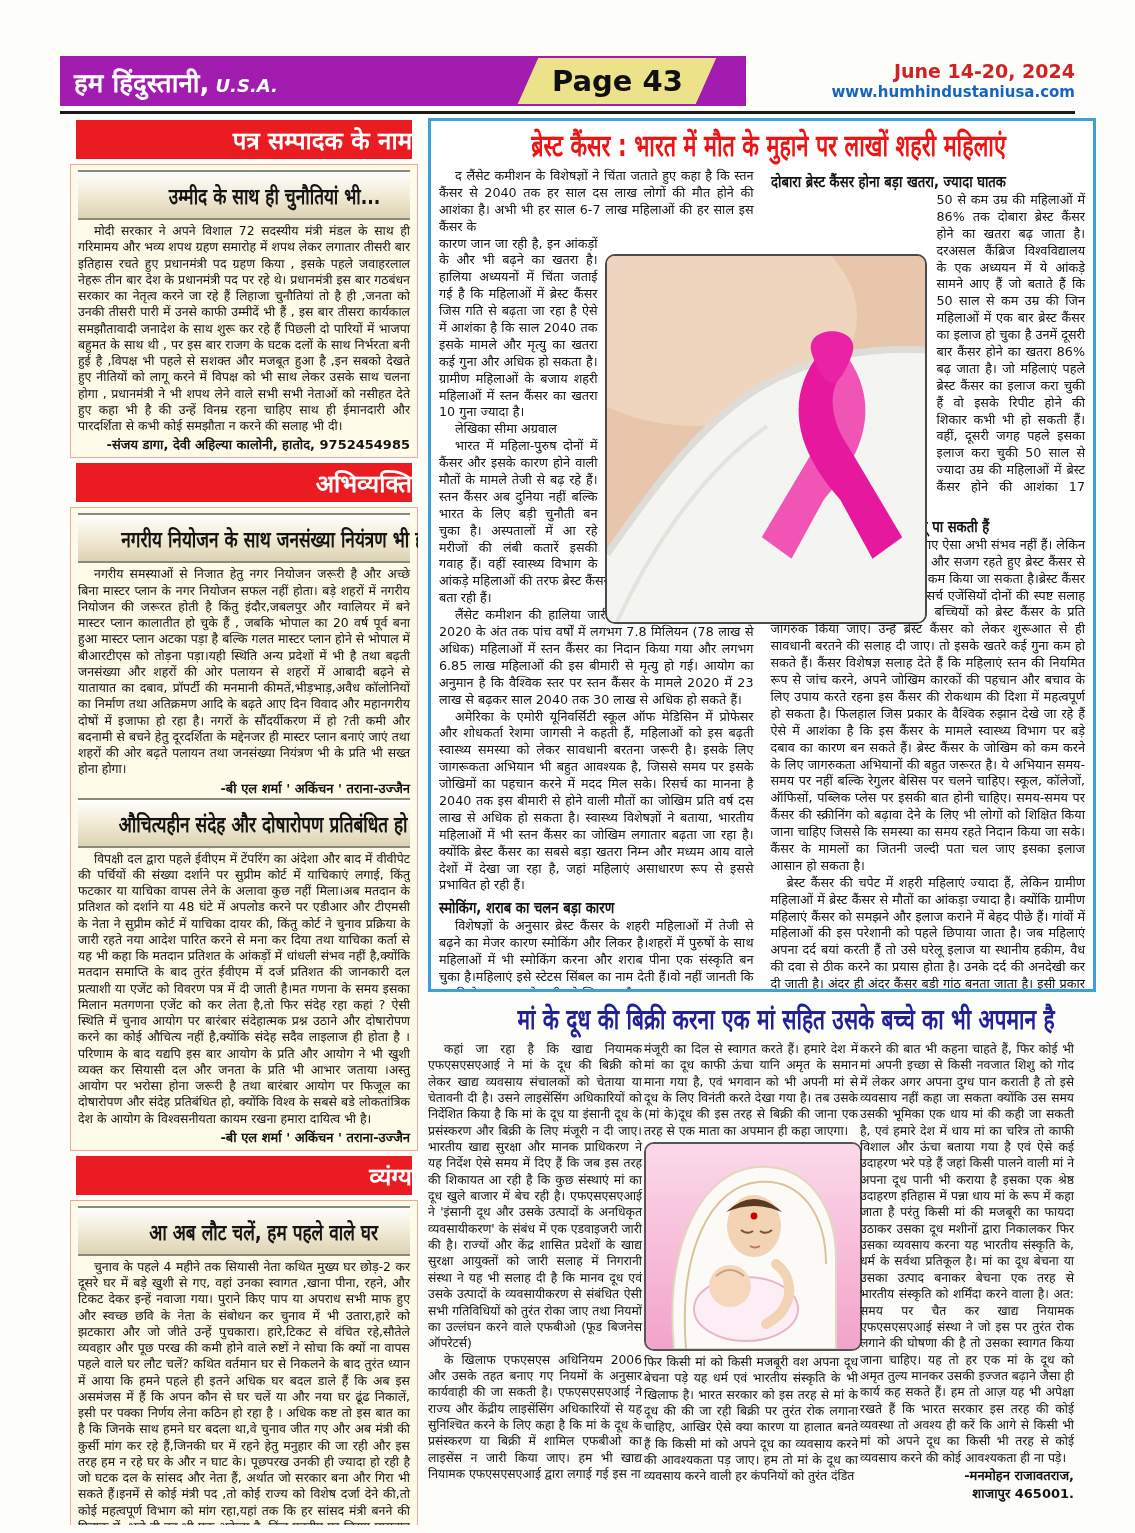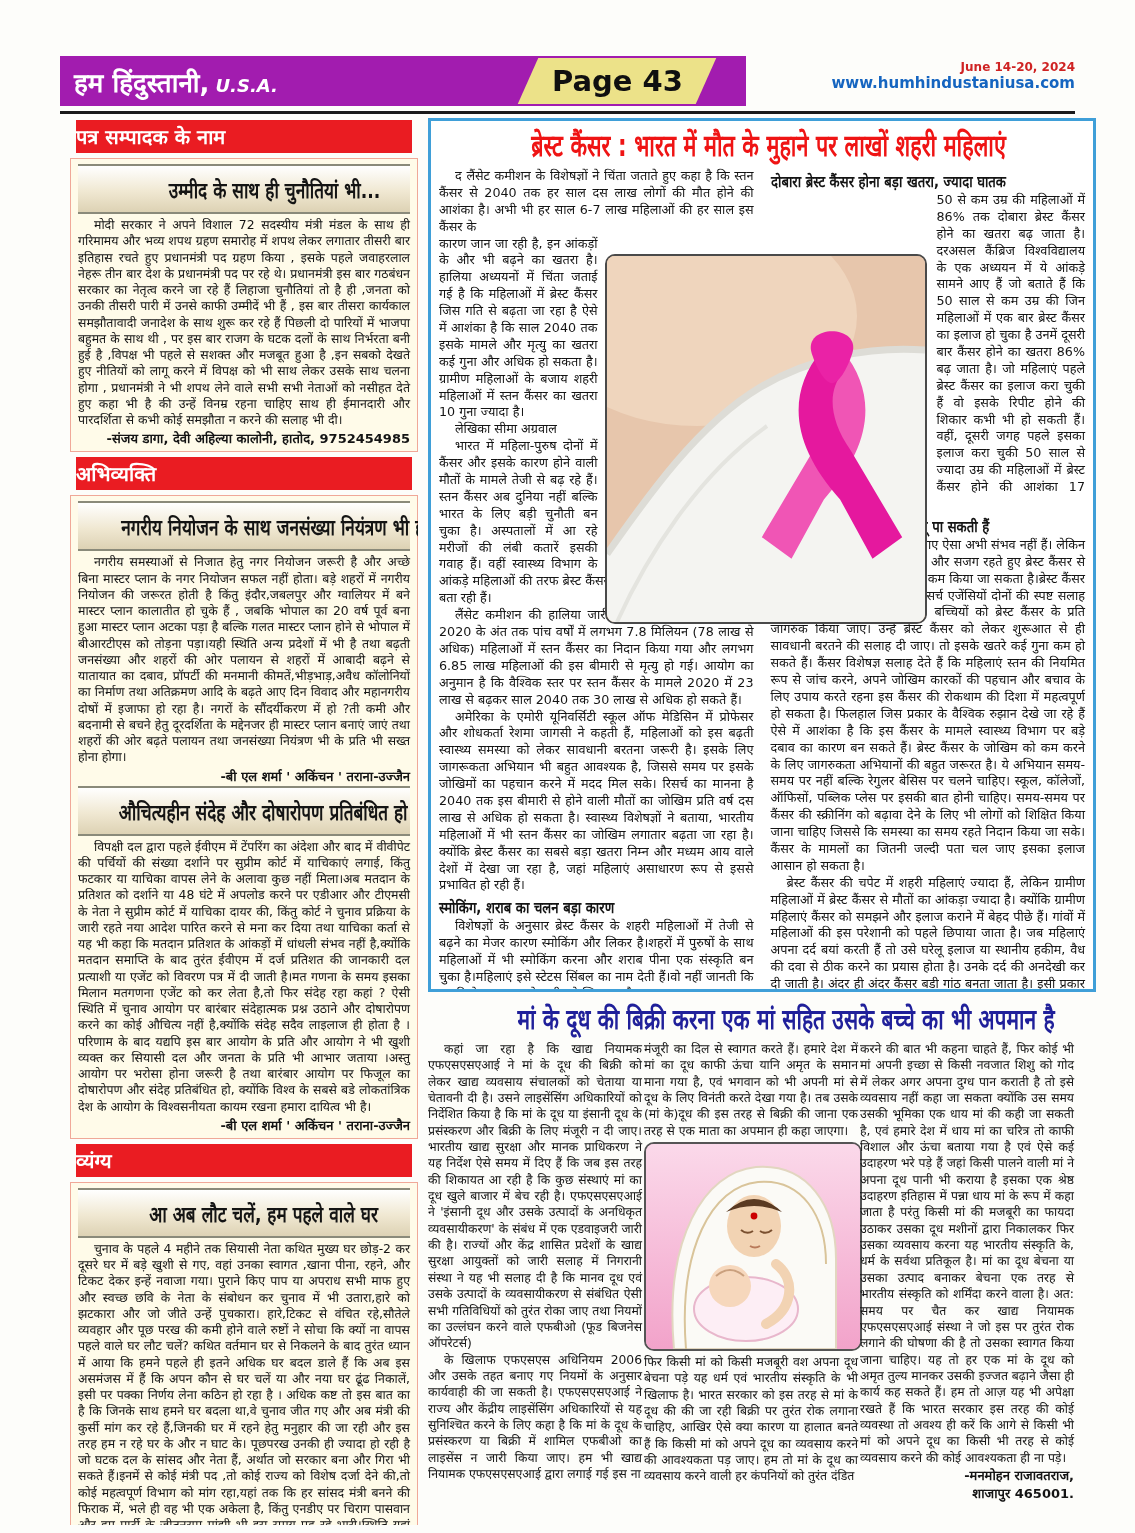--- a/index.html
+++ b/index.html
@@ -7,26 +7,26 @@
         font-family:"DejaVu Sans",sans-serif;color:#141414;}
   
   .topbar{position:absolute;left:60px;top:56px;width:1015px;height:55px;border-bottom:3px solid #1a1a1a;}
   .green-bar{position:absolute;left:0;top:0;width:686px;height:50px;background:#a21caf;}
   .masthead{position:absolute;left:14px;top:8px;color:#ffffff;font-weight:bold;font-size:26px;white-space:nowrap;}
   .masthead .usa{font-size:18px;font-style:italic;margin-left:6px;}
   .page-badge{position:absolute;left:468px;top:2px;width:178px;height:46px;background:#ece289;
               transform:skewX(-24deg);display:flex;align-items:center;justify-content:center;}
   .page-badge span{transform:skewX(24deg);font-size:29px;font-weight:bold;color:#101010;}
   .issue{position:absolute;right:0;top:4px;text-align:right;line-height:1.2;}
-  .issue .d{color:#cf2323;font-weight:bold;font-size:12px;}
+  .issue .d{color:#cf2323;font-weight:bold;font-size:19px;}
   .issue .w{color:#1565c0;font-weight:bold;font-size:15px;}
   
   .left-col{position:absolute;left:70px;top:120px;width:348px;height:1405px;overflow:hidden;
             display:flex;flex-direction:column;gap:5px;}
-  .lc-bar{background:#ea1c22;color:#fff;font-weight:bold;font-size:20px;text-align:left;
+  .lc-bar{background:#ea1c22;color:#fff;font-weight:bold;font-size:24px;text-align:right;
           padding:3px 0;margin:0 6px;}
   .lc-block{background:#fffbe9;border:1px solid #f0a898;padding:4px 7px;}
   .lc-title{display:block;text-align:right;background:linear-gradient(180deg,#ffffff 0%,#f0e8d2 55%,#ddd2b4 100%);
             border-top:2px solid #8a8a7a;border-bottom:2px solid #8a8a7a;margin:1px 0 3px;padding:8px 0;}
   .lc-title span{display:inline-block;font-size:22px;font-weight:bold;white-space:nowrap;
                  transform:scaleX(0.78);transform-origin:center;}
   .body-p{font-size:12.4px;line-height:1.31;text-align:justify;text-indent:16px;margin:0;}
   .byline{font-size:13px;font-weight:bold;text-align:right;margin:1px 0 0;}
   
   .cancer-box{position:absolute;left:428px;top:118px;width:668px;height:874px;background:#ffffff;

